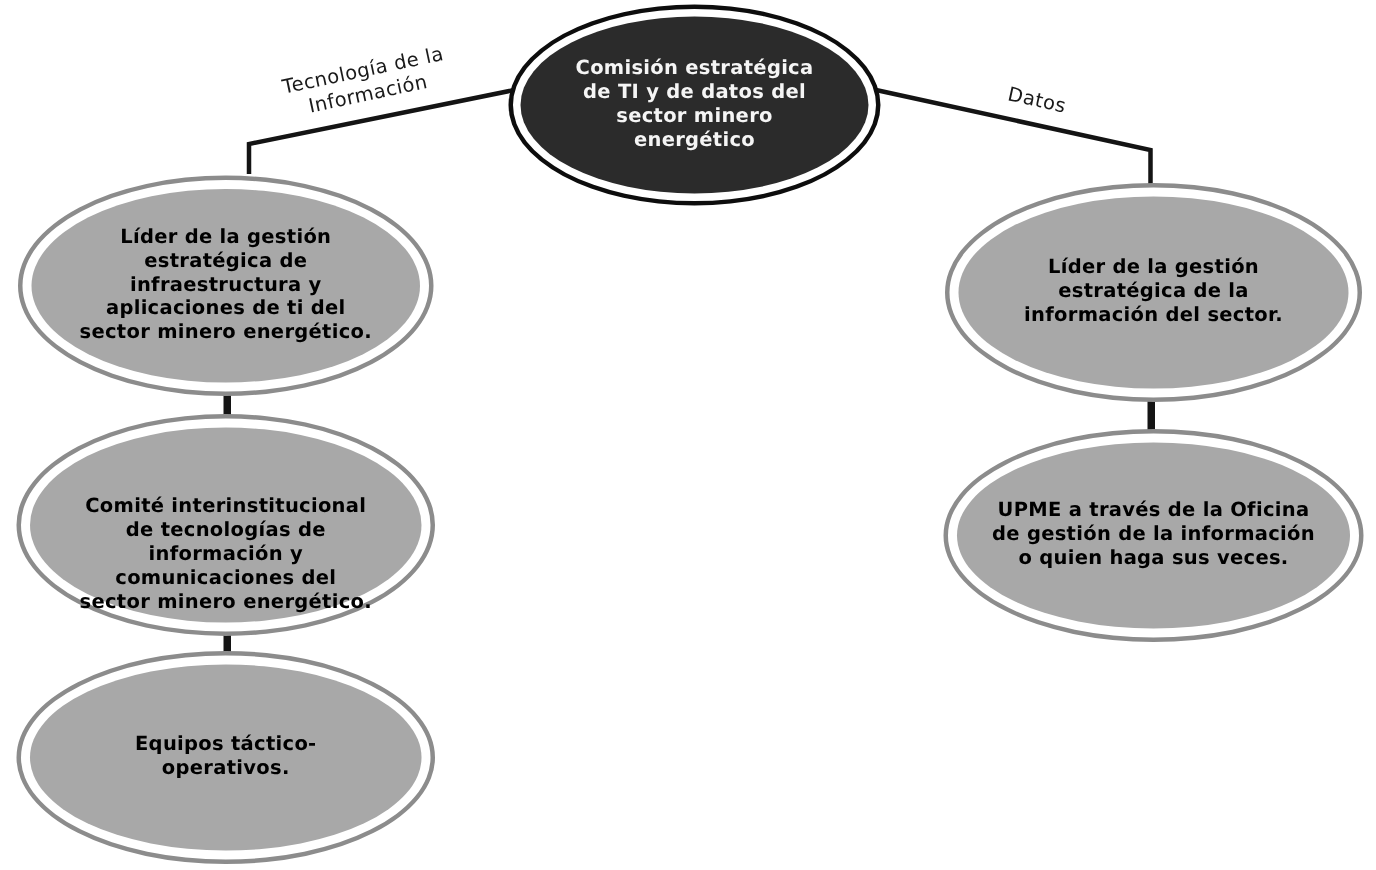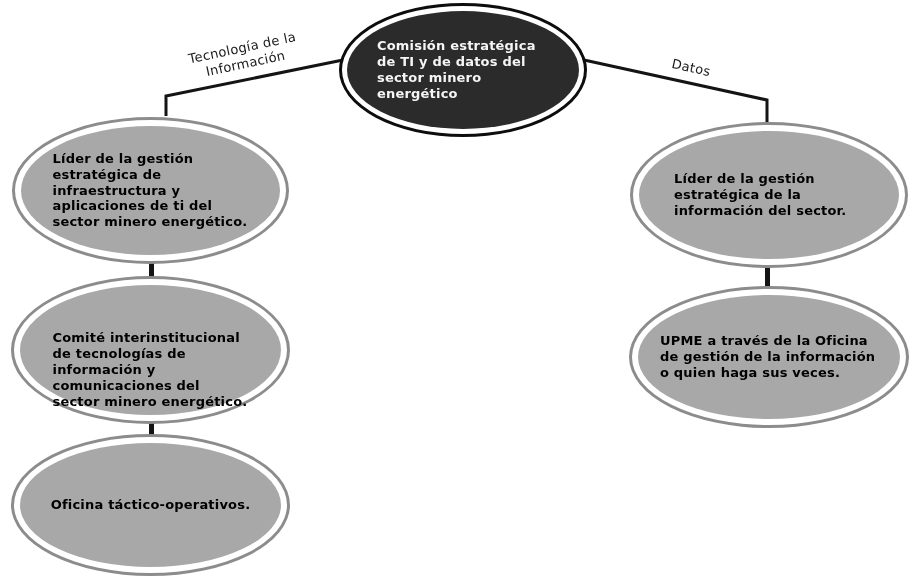--- a/index.html
+++ b/index.html
@@ -9,21 +9,21 @@
   }
   svg.links{position:absolute;left:0;top:0;z-index:1;}
   svg.links polyline{fill:none;stroke:#141414;stroke-width:3;}
   svg.links line{stroke:#141414;stroke-width:5;}
   .node{
     position:absolute;z-index:2;box-sizing:border-box;border-radius:50%;
     background:#ffffff;border:3px solid #8c8c8c;padding:6px;
   }
   .node .inner{
     width:100%;height:100%;border-radius:50%;background:#a8a8a8;
-    display:flex;align-items:center;justify-content:center;
+    display:flex;align-items:center;justify-content:center;text-align:center;
   }
   .node .inner span{
     display:block;font-size:13px;font-weight:bold;line-height:1.22;
     color:#000000;letter-spacing:0.2px;
   }
   .node.central{border-color:#0d0d0d;padding:5px;}
   .node.central .inner{background:#2b2b2b;}
   .node.central .inner span{color:#f5f5f5;max-width:172px;}
   .n-l1 .inner span{max-width:196px;}
   .n-l2 .inner span{max-width:196px;margin-top:40px;}
@@ -67,21 +67,21 @@
   </div>
 
   <div class="node n-l2" style="left:11px;top:276px;width:279px;height:148px">
     <div class="inner">
       <span>Comité interinstitucional de tecnologías de información y comunicaciones del sector minero energético.</span>
     </div>
   </div>
 
   <div class="node n-l3" style="left:11px;top:434px;width:279px;height:142px">
     <div class="inner">
-      <span>Oficina táctico-operativos.</span>
+      <span>Equipos táctico-operativos.</span>
     </div>
   </div>
 
   <div class="node n-r2" style="left:629px;top:286px;width:280px;height:142px">
     <div class="inner">
       <span>UPME a través de la Oficina de gestión de la información o quien haga sus veces.</span>
     </div>
   </div>
 
   <div class="node n-r1" style="left:630px;top:122px;width:278px;height:146px">

